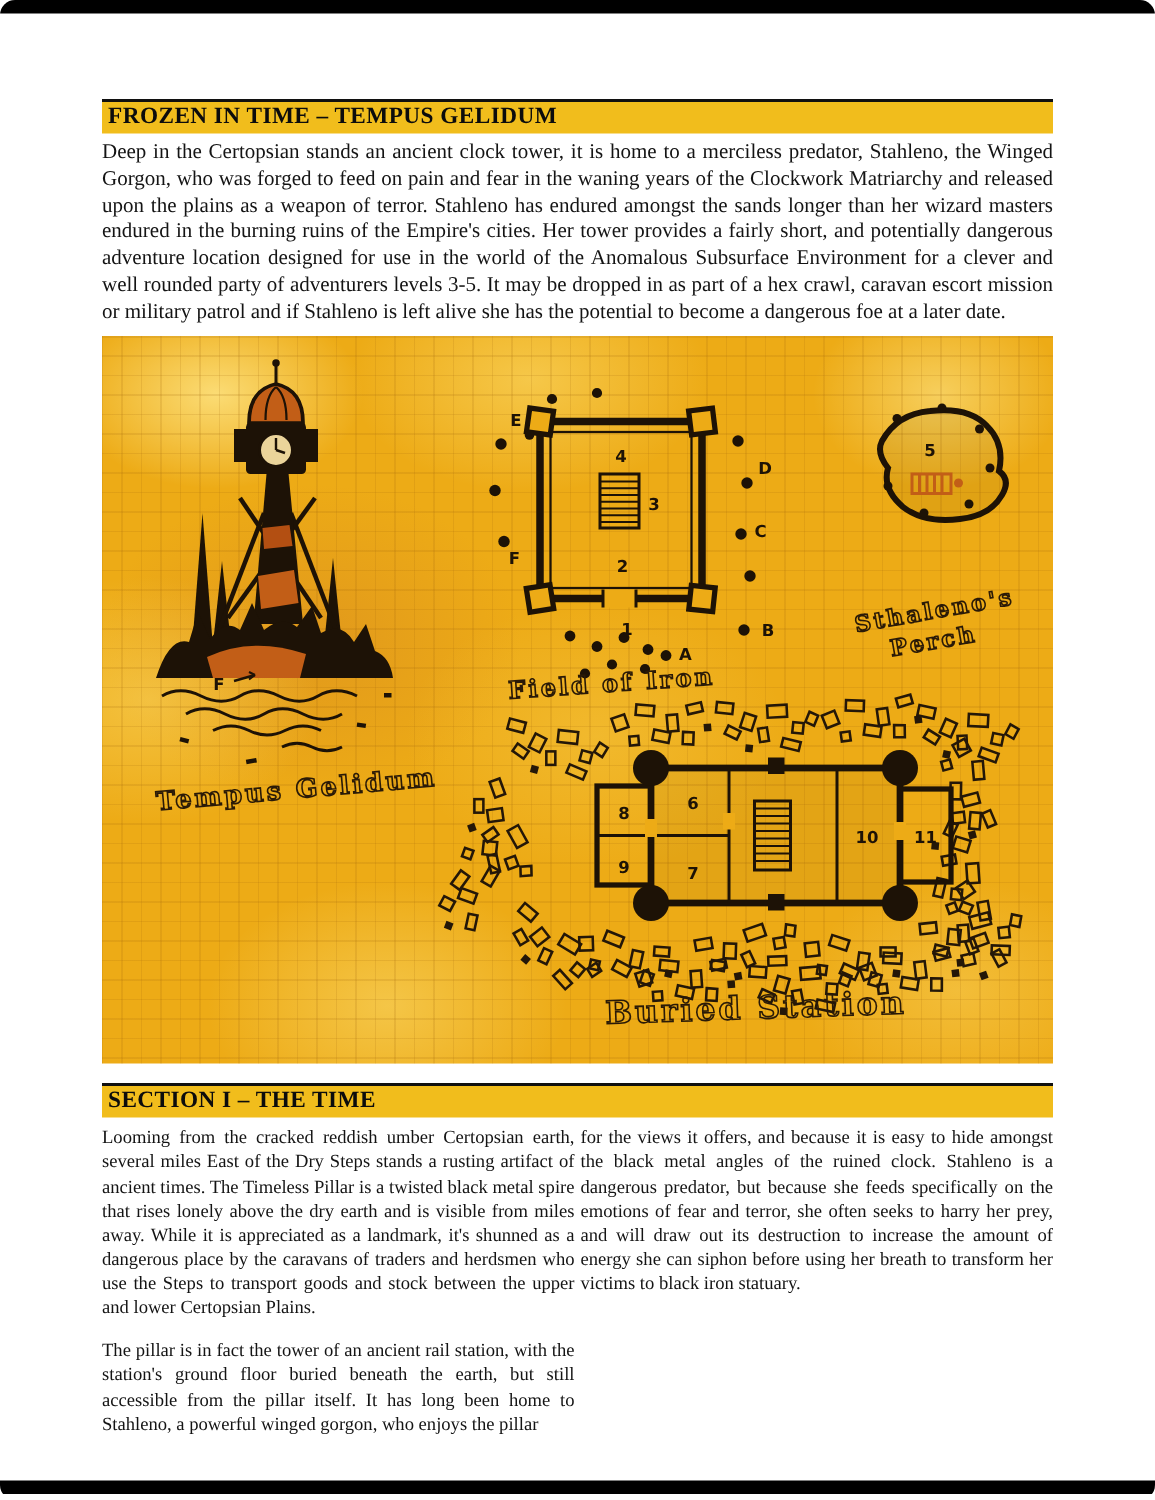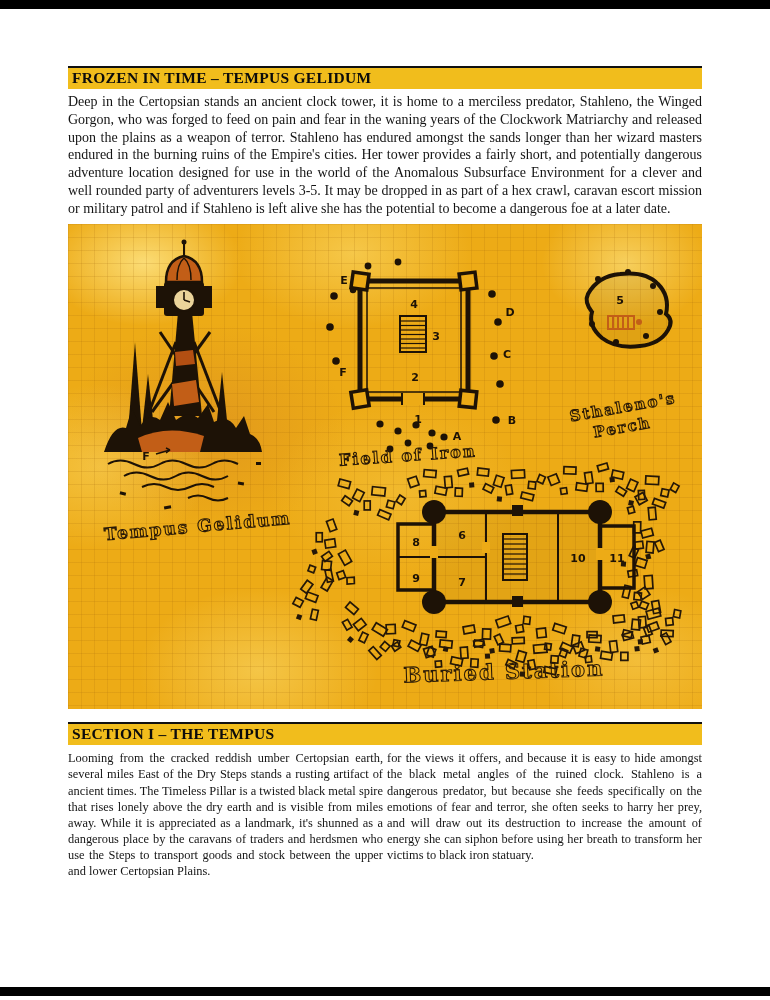--- a/index.html
+++ b/index.html
@@ -1,17 +1,17 @@
 <!DOCTYPE html>
 <html><head>
 <meta charset="utf-8">
 <style>
   html,body{margin:0;padding:0;background:#ffffff;}
   .page{position:relative;width:770px;height:1000px;background:#ffffff;overflow:hidden;
-        font-family:"Liberation Serif",serif;color:#141414;}
+        font-family:"Liberation Serif",serif;color:#141414;border-radius:10px;}
   .bar{position:absolute;left:0;width:770px;height:9px;background:#000;}
   .bar.top{top:0;}
   .bar.bottom{top:987px;}
   .content{position:absolute;left:68px;top:66px;width:634px;}
   .sec-head{background:#F1BD1C;border-top:2px solid #101010;padding:1px 4px 2px;}
   .sec-head h2{margin:0;font-size:15.5px;font-weight:bold;letter-spacing:.3px;
                font-family:"Liberation Serif",serif;color:#0c0c0c;}
   .intro{margin:4px 0 0;font-size:14px;line-height:1.27;text-align:justify;}
   .map-wrap{position:relative;margin-top:7px;width:634px;height:485px;
     background-color:#EDAB16;
@@ -268,26 +268,27 @@
           <text class="mk" x="394" y="315">6</text>
           <text class="mk" x="394" y="362">7</text>
           <text class="mk" x="510" y="338">10</text>
           <text class="mk" x="549" y="338">11</text>
           <text class="hand" x="436" y="455" font-size="21" transform="rotate(-2 436 450)" stroke-width="1.3">Buried Station</text>
         </g>
       </svg>
     </div>
 
     <div class="sec-head sec2">
-      <h2>SECTION I – THE TEMPUS</h2>
+      <h2>SECTION I – THE TIME</h2>
     </div>
 
     <div class="cols">
       <div class="col">
         <p>Looming from the cracked reddish umber Certopsian earth, several miles East of the Dry Steps stands a rusting artifact of ancient times. The Timeless Pillar is a twisted black metal spire that rises lonely above the dry earth and is visible from miles away. While it is appreciated as a landmark, it's shunned as a dangerous place by the caravans of traders and herdsmen who use the Steps to transport goods and stock between the upper and lower Certopsian Plains.</p>
+        <p>The pillar is in fact the tower of an ancient rail station, with the station's ground floor buried beneath the earth, but still accessible from the pillar itself. It has long been home to Stahleno, a powerful winged gorgon, who enjoys the pillar</p>
       </div>
       <div class="col">
         <p>for the views it offers, and because it is easy to hide amongst the black metal angles of the ruined clock. Stahleno is a dangerous predator, but because she feeds specifically on the emotions of fear and terror, she often seeks to harry her prey, and will draw out its destruction to increase the amount of energy she can siphon before using her breath to transform her victims to black iron statuary.</p>
       </div>
     </div>
 
   </div>
 
   <div class="bar bottom"></div>
 </div>

